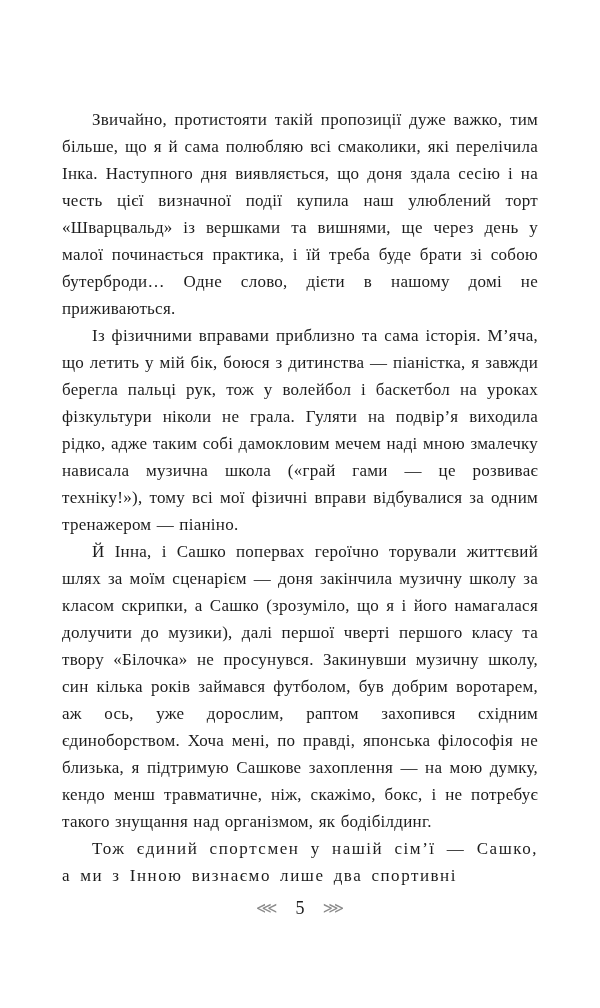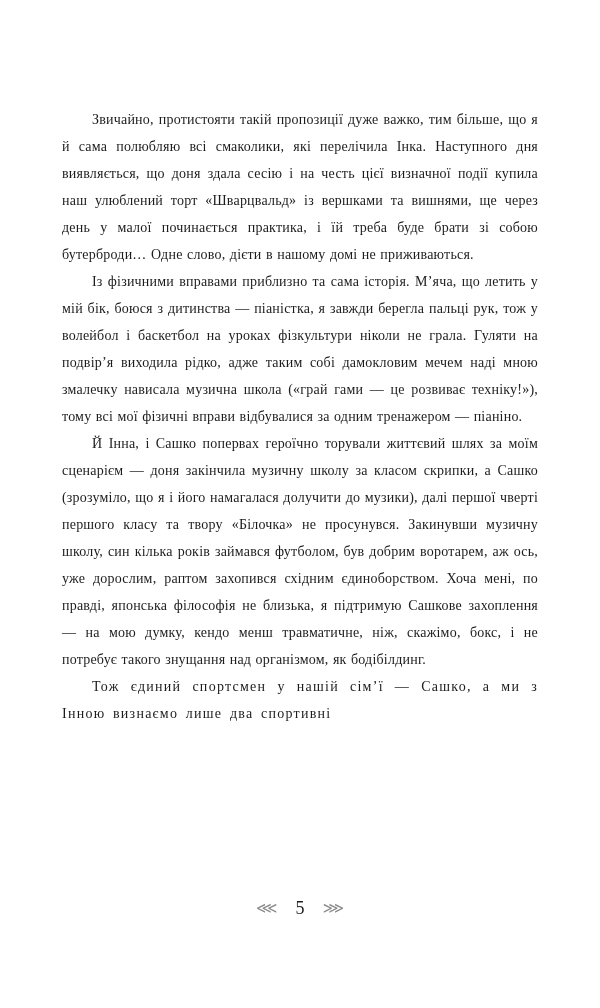--- a/index.html
+++ b/index.html
@@ -17,21 +17,21 @@
     color: #1c1c1c;
   }
   .text-block {
     position: absolute;
     top: 106px;
     left: 62px;
     width: 476px;
   }
   .text-block p {
     margin: 0;
-    font-size: 14px;
+    font-size: 17px;
     line-height: 27px;
     text-align: justify;
     text-indent: 30px;
     letter-spacing: 0.015em;
     word-spacing: 0.05em;
   }
   .text-block p.spread {
     letter-spacing: 0.09em;
     word-spacing: 0.2em;
   }

